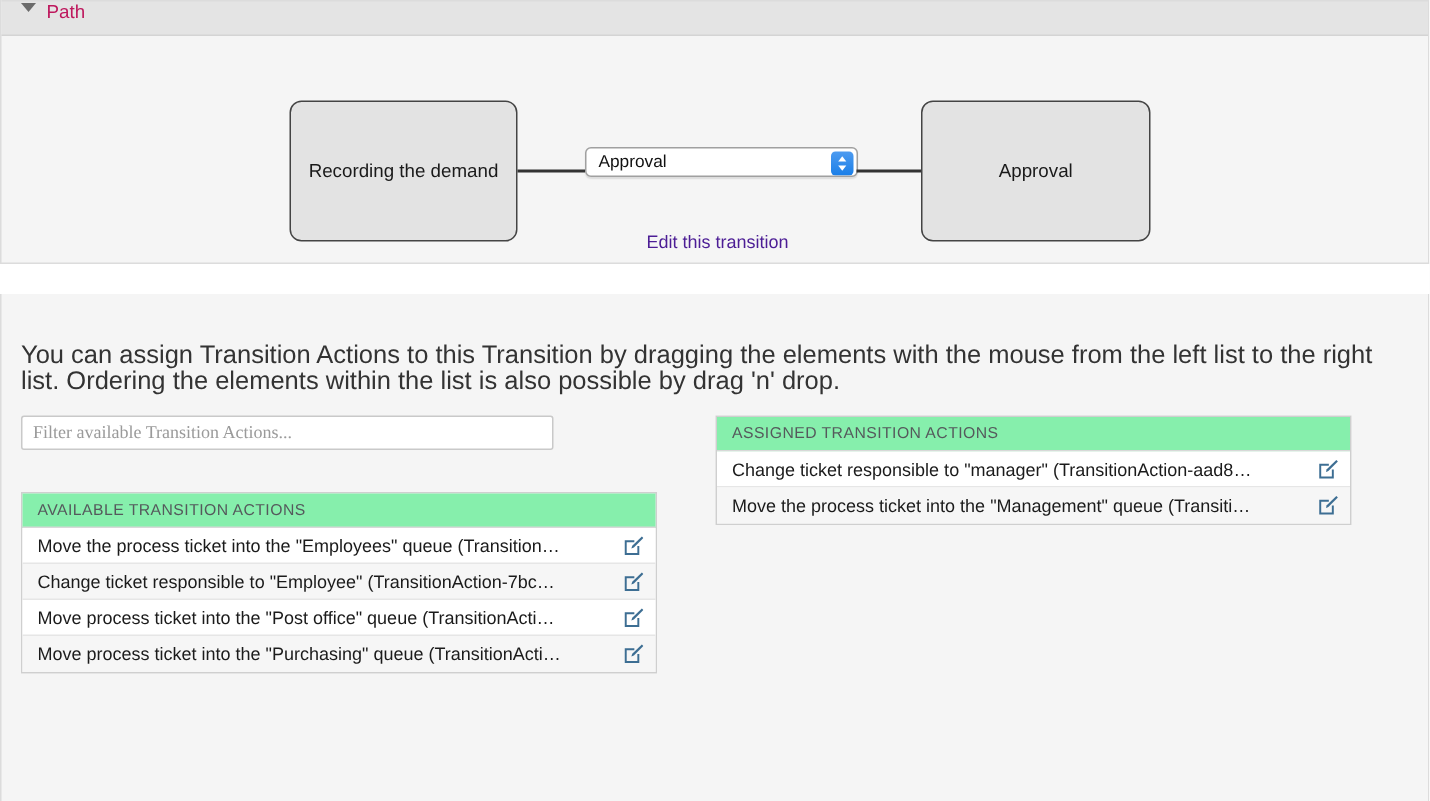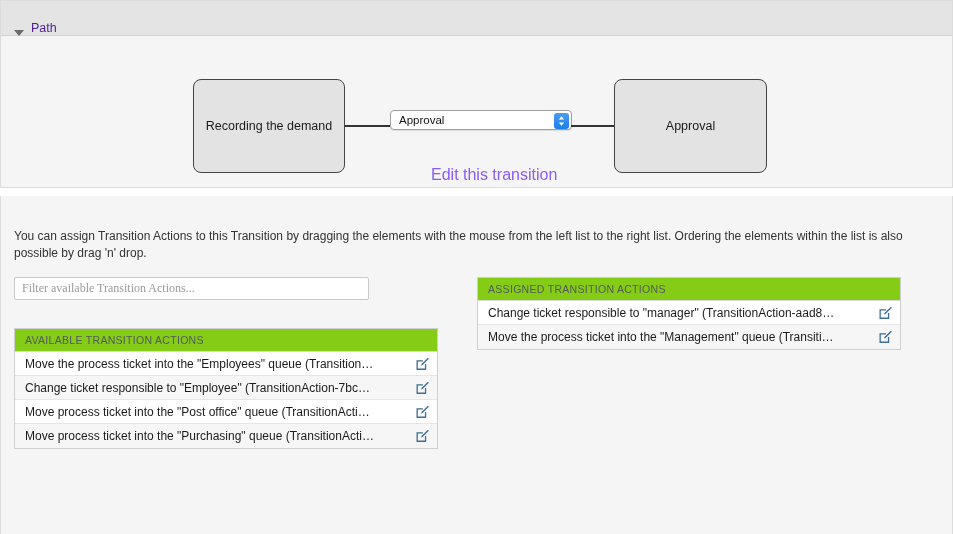--- a/index.html
+++ b/index.html
@@ -11,25 +11,25 @@
     -webkit-font-smoothing: antialiased;
   }
   .page { position: relative; width: 953px; height: 534px; overflow: hidden; background:#fff; }
 
   
   .widget { background: #f5f5f5; border: 1px solid #dcdcdc; border-top: none; }
   .widget-header {
     background: #e4e4e4;
     border-top: 1px solid #dcdcdc;
     border-bottom: 1px solid #d4d4d4;
-    height: 36px;
+    height: 24px;
     display: flex;
-    align-items: flex-end;
+    align-items: flex-start;
     padding-left: 13px;
-    color: #4c1d95;
+    color: #be185d;
     font-size: 12.5px;
   }
   .caret {
     display: inline-block;
     width: 0; height: 0;
     border-left: 5px solid transparent;
     border-right: 5px solid transparent;
     border-top: 6px solid #6b6b6b;
     margin-right: 7px;
     position: relative; top: 1px;
@@ -77,32 +77,32 @@
     border-radius: 3px;
     display: flex; flex-direction: column;
     align-items: center; justify-content: center;
     line-height: 0;
   }
   .select-stepper svg { display:block; }
 
   .edit-transition-link {
     position: absolute;
     left: 430px; top: 130px;
-    font-size: 16px;
-    color: #8b5cf6;
+    font-size: 12px;
+    color: #4c1d95;
     text-decoration: none;
     cursor: pointer;
   }
 
   
   #ta-widget { position: absolute; left: 0; top: 196px; width: 953px; }
   .ta-body { padding: 0 13px 16px 13px; }
 
   .ta-description {
-    font-size: 12px;
+    font-size: 17px;
     color: #333;
     line-height: 17px;
     padding-top: 32px;
     width: 906px;
   }
 
   .ta-columns { position: relative; margin-top: 15px; height: 280px; }
 
   .filter-input {
     position: absolute;
@@ -121,21 +121,21 @@
 
   .action-list {
     position: absolute;
     border: 1px solid #cfcfcf;
     background: #fff;
   }
   #available-list { left: 0; top: 51px; width: 424px; }
   #assigned-list  { left: 463px; top: 0px;  width: 424px; }
 
   .list-header {
-    background: #84cc16;
+    background: #86efac;
     border-bottom: 1px solid #d8d8d8;
     height: 23px;
     display: flex; align-items: center;
     padding-left: 10px;
     font-size: 10.5px;
     letter-spacing: 0.3px;
     color: #55595c;
     text-transform: uppercase;
   }
   .list-row {

